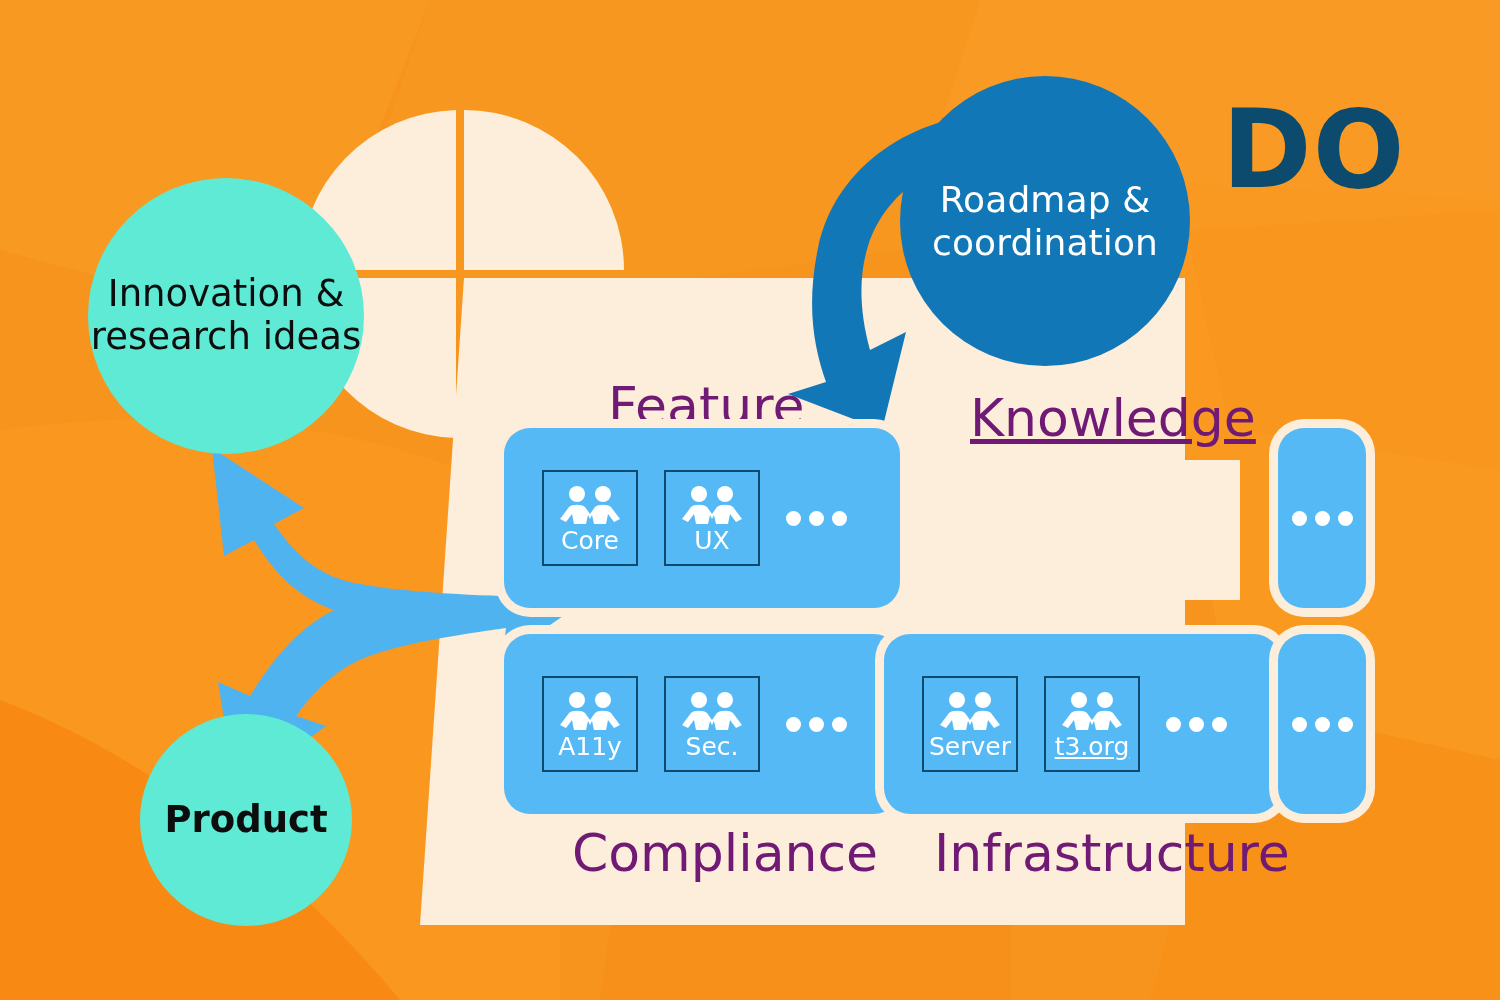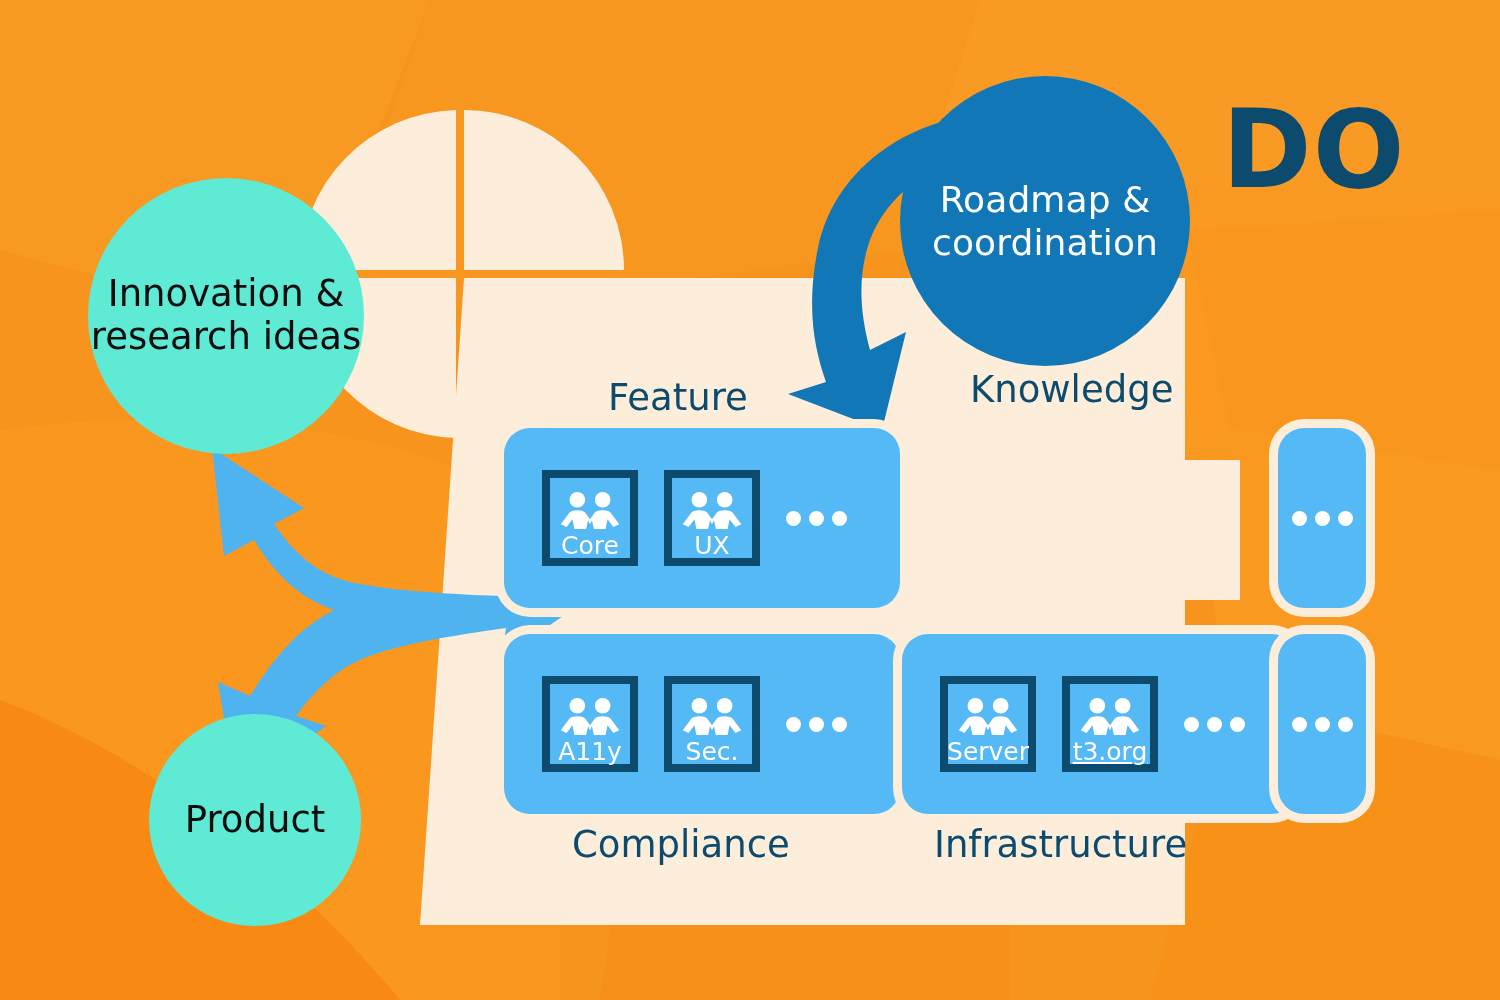--- a/index.html
+++ b/index.html
@@ -13,64 +13,64 @@
   
   #pane{position:absolute;left:0;top:0;width:1500px;height:1000px;}
 
   
   .gcircle{
     position:absolute;border-radius:50%;background:#5eead4;
     display:flex;align-items:center;justify-content:center;text-align:center;
     color:#0d0d0d;line-height:1.16;
   }
   #circle-innovation{left:88px;top:178px;width:276px;height:276px;font-size:37px;}
-  #circle-product{left:149px;top:714px;width:212px;height:212px;font-size:37px;}
+  #circle-product{left:140px;top:714px;width:212px;height:212px;font-size:37px;font-weight:bold;}
 
   #circle-roadmap{
     position:absolute;left:900px;top:76px;width:290px;height:290px;border-radius:50%;
     background:#1277b6;display:flex;align-items:center;justify-content:center;
     text-align:center;color:#ffffff;font-size:36px;line-height:1.2;
     letter-spacing:.1px;
   }
 
   
   #do-mark{
     position:absolute;left:1222px;top:96px;
     font-size:108px;font-weight:bold;color:#0c4a6e;letter-spacing:1px;
     line-height:1;
   }
 
   
   .grouplabel{
-    position:absolute;color:#0c4a6e;font-size:37px;white-space:nowrap;
+    position:absolute;color:#701a75;font-size:52px;white-space:nowrap;
   }
   #label-feature{left:608px;top:376px;}
-  #label-knowledge{left:970px;top:368px;}
+  #label-knowledge{left:970px;top:388px;text-decoration:underline;}
   #label-compliance{left:572px;top:823px;}
   #label-infrastructure{left:934px;top:823px;}
 
   
   .group{
     position:absolute;background:#55b9f6;border-radius:26px;
     box-shadow:0 0 0 9px #fdeedb;
     display:flex;align-items:center;
   }
   .group.wide{width:358px;height:180px;padding-left:38px;gap:26px;}
   .group.slim{width:88px;height:180px;justify-content:center;}
 
   #group-feature{left:504px;top:428px;}
   #group-knowledge{left:884px;top:428px;}
   #group-extra-top{left:1278px;top:428px;}
   #group-compliance{left:504px;top:634px;}
-  #group-infrastructure{left:884px;top:634px;margin-left:18px;}
+  #group-infrastructure{left:884px;top:634px;}
   #group-extra-bottom{left:1278px;top:634px;}
 
   
   .team{
-    width:96px;height:96px;border:8px solid #0c4a6e;
+    width:96px;height:96px;border:2px solid #0c4a6e;
     display:flex;flex-direction:column;align-items:center;justify-content:flex-start;
     padding-top:13px;box-sizing:border-box;
   }
   .team .people{width:62px;height:40px;display:block;}
   .team .tname{
     color:#ffffff;font-size:25px;line-height:1;margin-top:3px;white-space:nowrap;
   }
   .team .tname.link{text-decoration:underline;}
 
   

